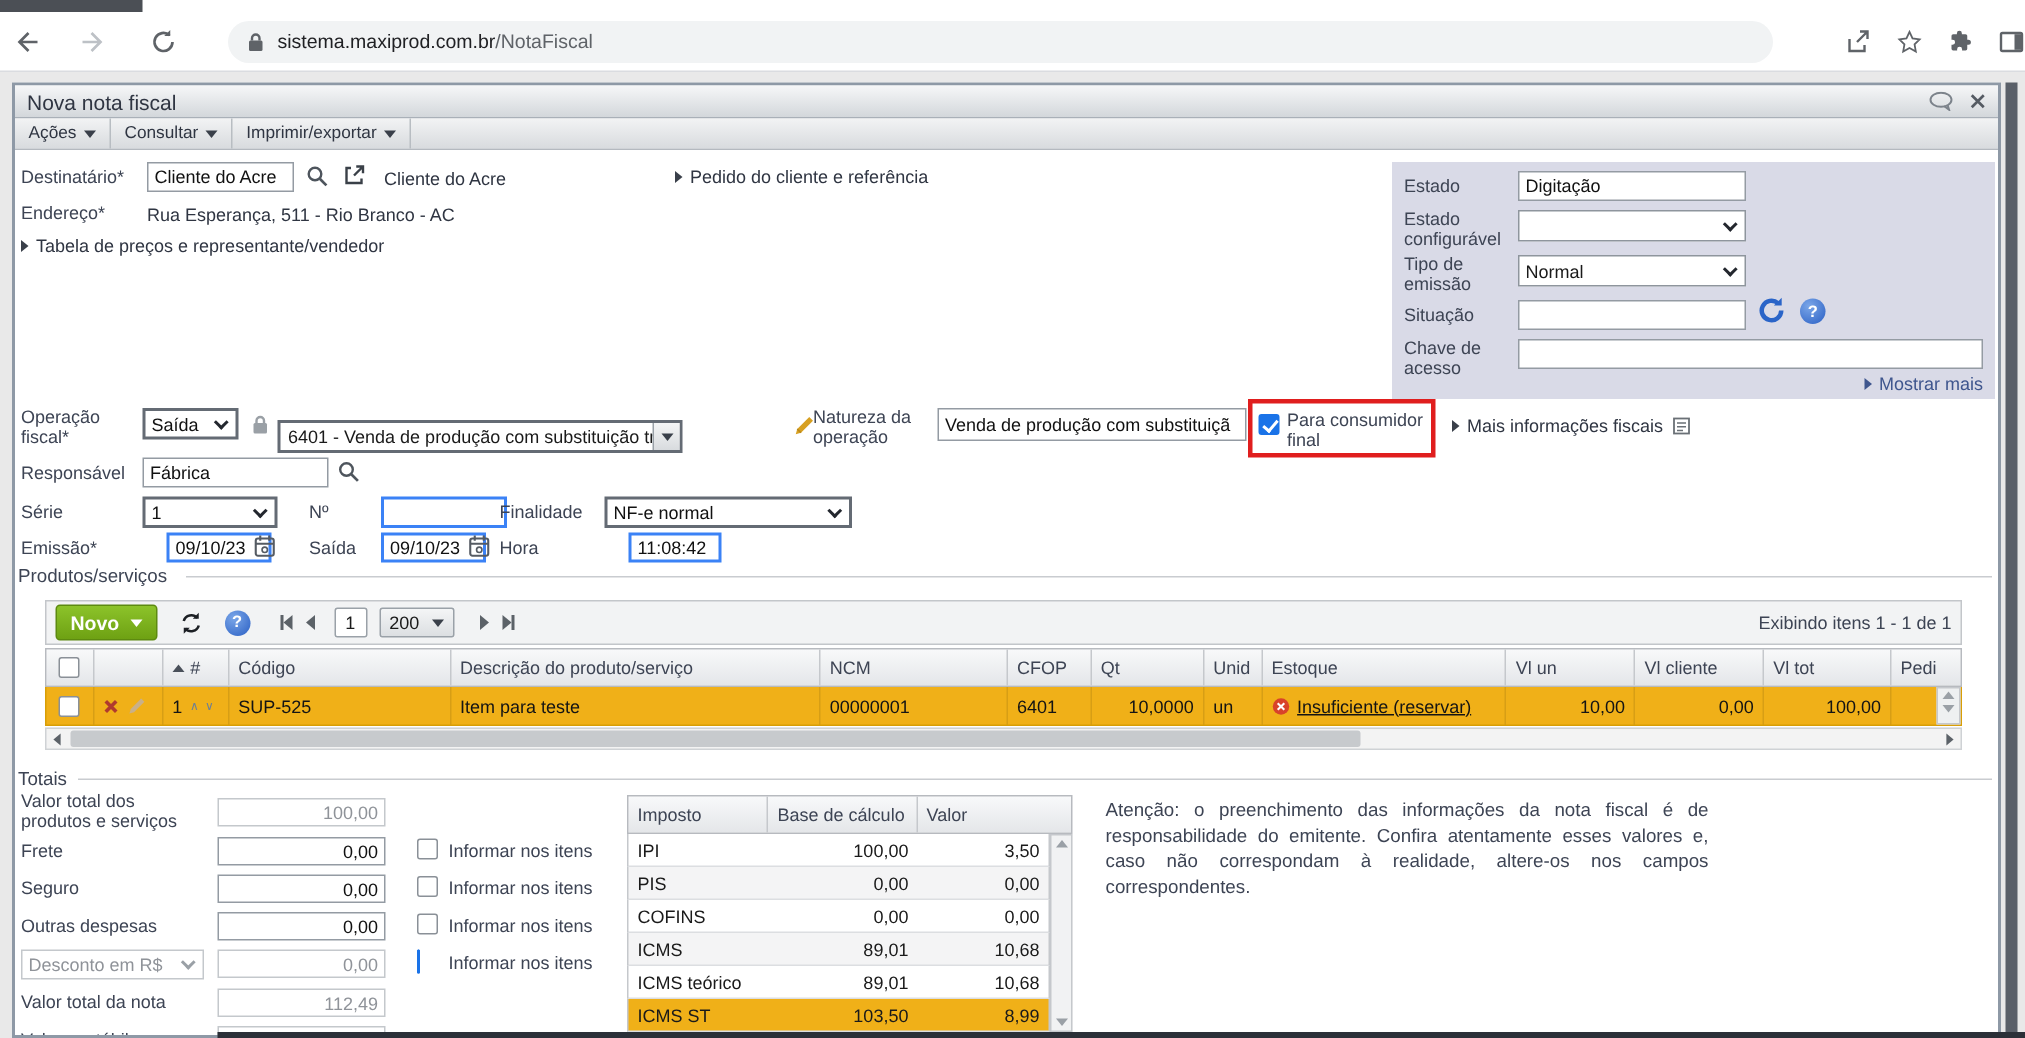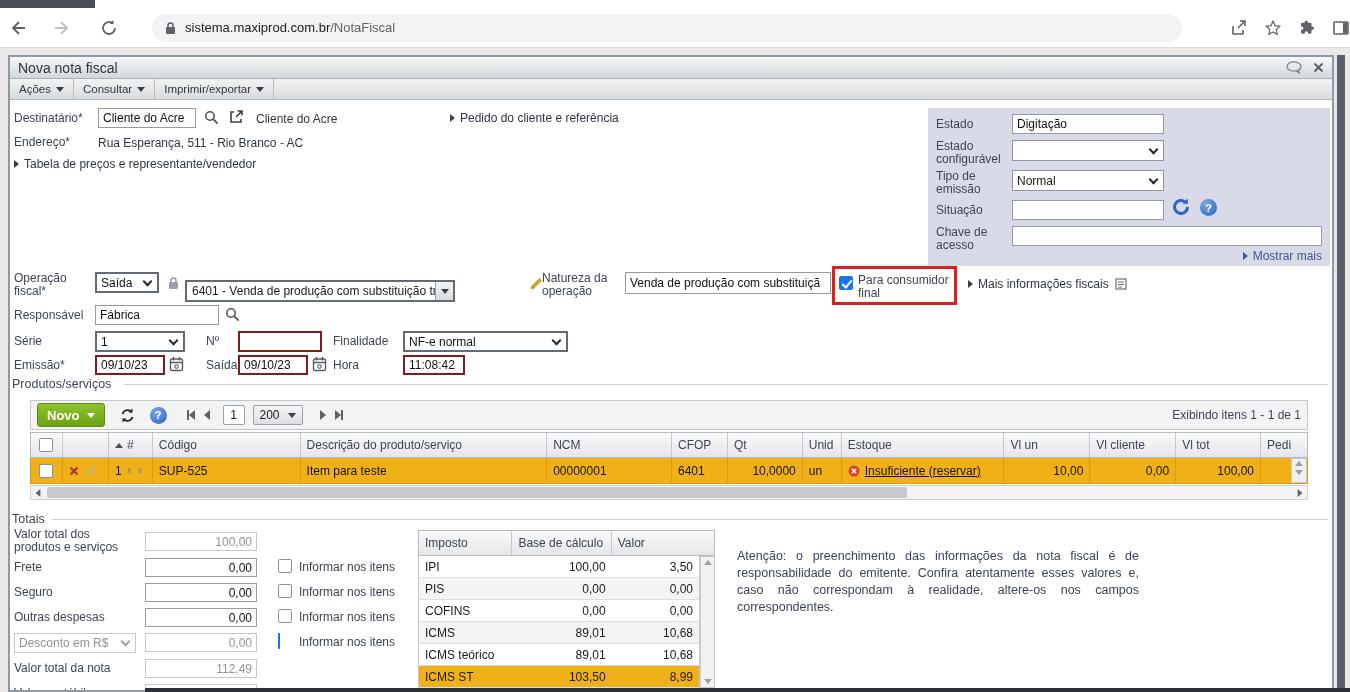--- a/index.html
+++ b/index.html
@@ -40,21 +40,21 @@
   .content { position:relative; width:1322px; height:590px; background:#fff; overflow:hidden; }
   .abs { position:absolute; }
 
   .lbl { color:#3d4454; line-height:13px; }
   .lnk { color:#2f3542; }
   .bluelnk { color:#3f568e; }
   .tri { display:inline-block; width:0; height:0; border-top:4px solid transparent;
     border-bottom:4px solid transparent; border-left:5px solid #3a404a; margin-right:5px; }
   .inp { border:1px solid #949ba3; background:#fff; height:20px; display:flex; align-items:center;
     padding:0 4px; font-size:12px; color:#111; overflow:hidden; white-space:nowrap; }
-  .inp.dark { border:2px solid #7f1d1d; }
+  .inp.dark { border:2px solid #3b82f6;margin-left:16px; }
   .inp.dis { border:1px solid #c4c8cc; color:#8f9399; }
   .inp.num { justify-content:flex-end; }
   .selbox { border:2px solid #646b74; background:#fff; height:21px; display:flex; align-items:center;
     padding:0 4px; font-size:12px; color:#111; }
   .selbox .sp, .panelsel .sp { flex:1; }
   .chev { width:7px; height:7px; border-right:2px solid #23272e; border-bottom:2px solid #23272e;
     transform:rotate(45deg); margin:-3px 2px 0 4px; flex:0 0 auto; }
   .panelsel { border:1px solid #8e959d; background:#fff; height:21px; display:flex; align-items:center;
     padding:0 4px; font-size:12px; }
   .combo { border:2px solid #646b74; background:#fff; height:22px; display:flex; align-items:stretch; }
@@ -107,21 +107,21 @@
 
   .taxhead { display:flex; background:linear-gradient(#f8f9fa,#e4e6e9); border:1px solid #b7babf; height:26px;justify-content:space-between; }
   .taxrow { display:flex; height:22px; border-left:1px solid #c5c8cc; border-right:1px solid #c5c8cc; border-bottom:1px solid #dcdee1; }
   .taxrow.alt { background:#f4f4f5; }
   .taxrow.hl { background:#f0b018; }
   .taxcell { display:flex; align-items:center; padding:0 6px; font-size:12px; overflow:hidden; white-space:nowrap; }
   .taxcell.num { justify-content:flex-end; }
 
   .helpicon { width:17px; height:17px; border-radius:50%; background:radial-gradient(circle at 35% 30%, #7aa6e8, #2a5fc4);
     color:#fff; font-size:11px; font-weight:bold; display:flex; align-items:center; justify-content:center; }
-  .warn { font-size:12.5px; color:#3d4454; line-height:17px; text-align:justify;margin-top:16px; }
+  .warn { font-size:12.5px; color:#3d4454; line-height:17px; text-align:justify; }
   .darkstrip { position:absolute; left:1337px; top:55px; width:8px; height:637px; background:#5a6069; }
   .bottombar { position:absolute; left:145px; top:688px; width:1205px; height:4px; background:#2b3038; }
   svg { display:block; }
 </style>
 </head>
 <body>
 
 <div id="screen">
 
   <div class="tabstrip">

